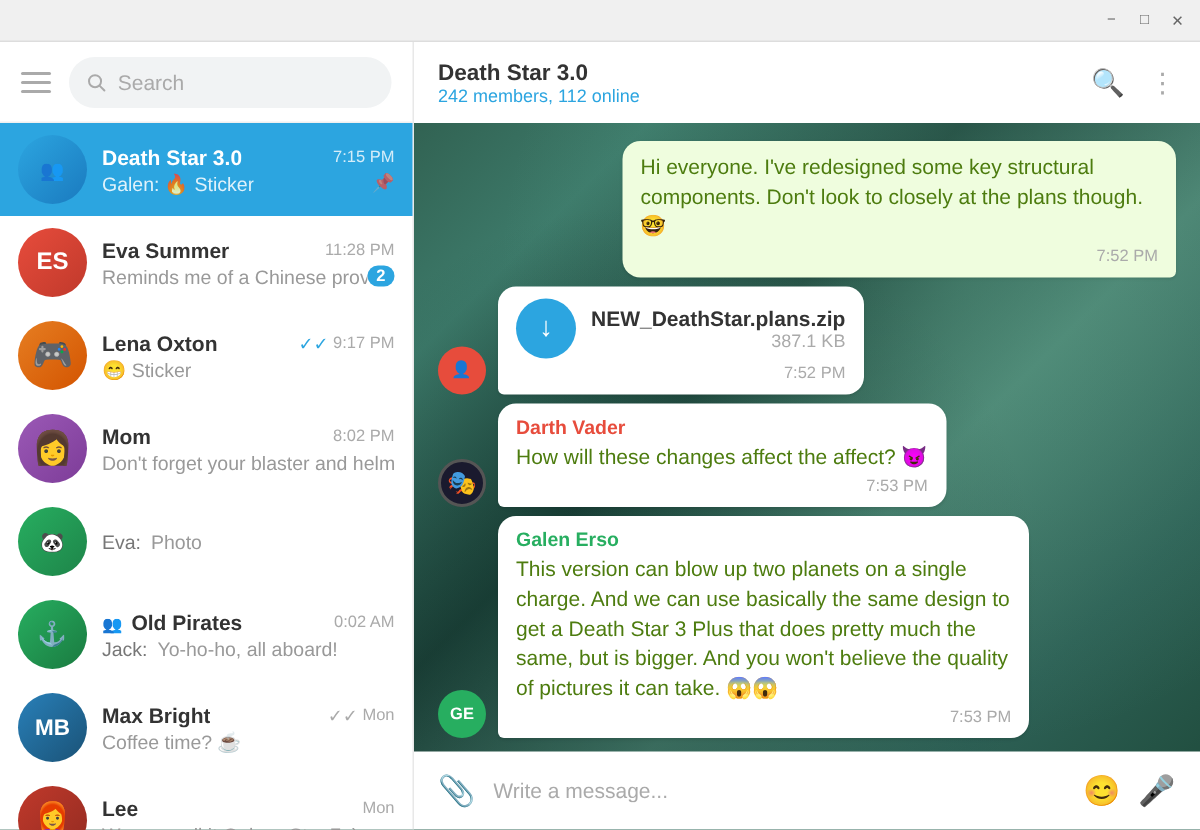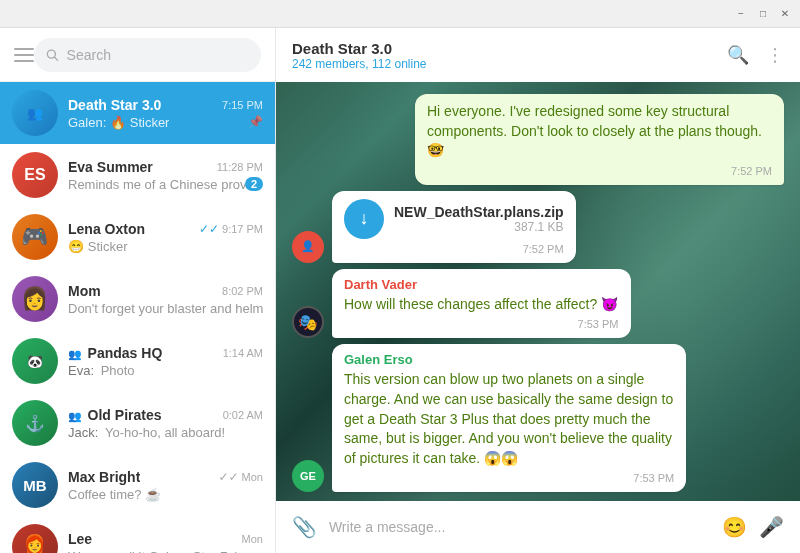--- a/index.html
+++ b/index.html
@@ -38,20 +38,21 @@
       flex-direction: column;
       border-right: 1px solid #e8e8e8;
       flex-shrink: 0;
     }
 
     .sidebar-header {
       height: 54px;
       display: flex;
       align-items: center;
       padding: 0 14px;
+      gap: 12px;
       border-bottom: 1px solid #f0f0f0;
     }
 
     .hamburger-icon {
       width: 20px; height: 14px;
       display: flex; flex-direction: column; justify-content: space-between;
       cursor: pointer;
     }
     .hamburger-icon span {
       display: block; height: 2px; background: #aaa; border-radius: 1px;
@@ -360,27 +361,20 @@
             <div class="chat-name">Mom</div>
             <div class="chat-time">8:02 PM</div>
           </div>
           <div class="chat-preview">Don't forget your blaster and helmet</div>
         </div>
       </div>
 
       <div class="chat-item">
         <div class="avatar group-avatar" style="background: linear-gradient(135deg, #27ae60, #1e8449);">🐼</div>
         <div class="chat-info">
-          <div class="chat-top">
-            <div class="chat-name">
-              <span style="font-size:11px;color:#aaa;margin-right:2px;">👥</span>
-              <span>Pandas HQ</span>
-            </div>
-            <div class="chat-time">1:14 AM</div>
-          </div>
           <div class="chat-preview">
             <span style="color:#777;">Eva:</span>&nbsp;Photo
           </div>
         </div>
       </div>
 
       <div class="chat-item">
         <div class="avatar group-avatar-op">⚓</div>
         <div class="chat-info">
           <div class="chat-top">

